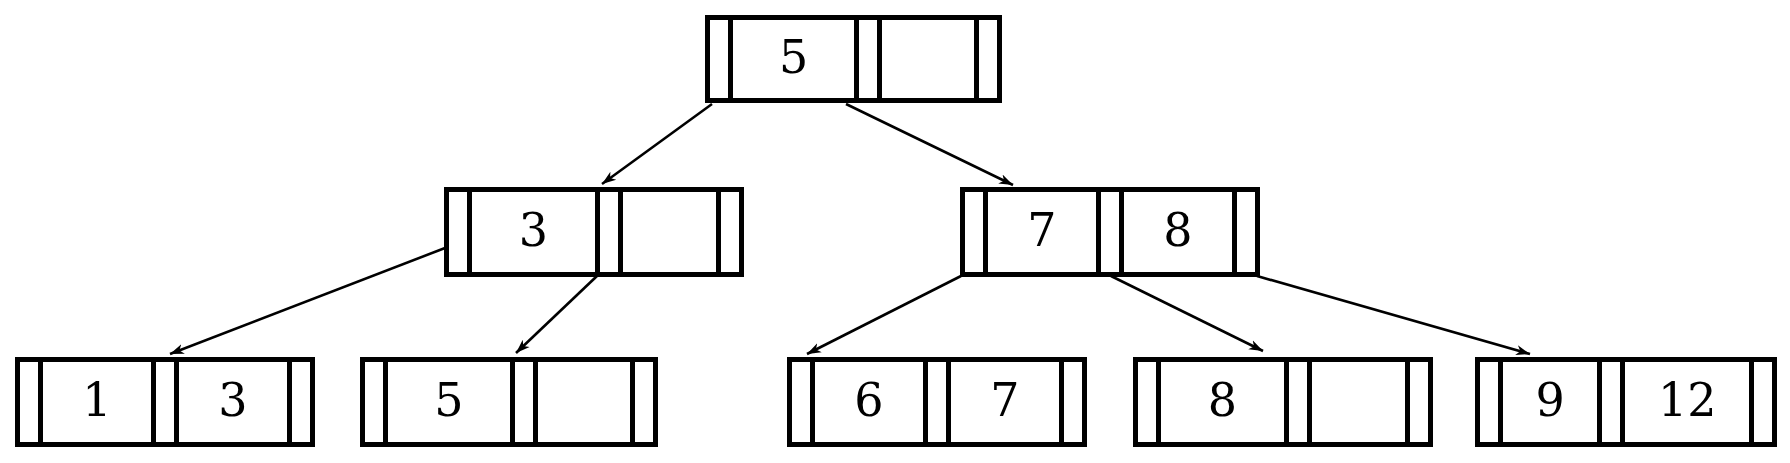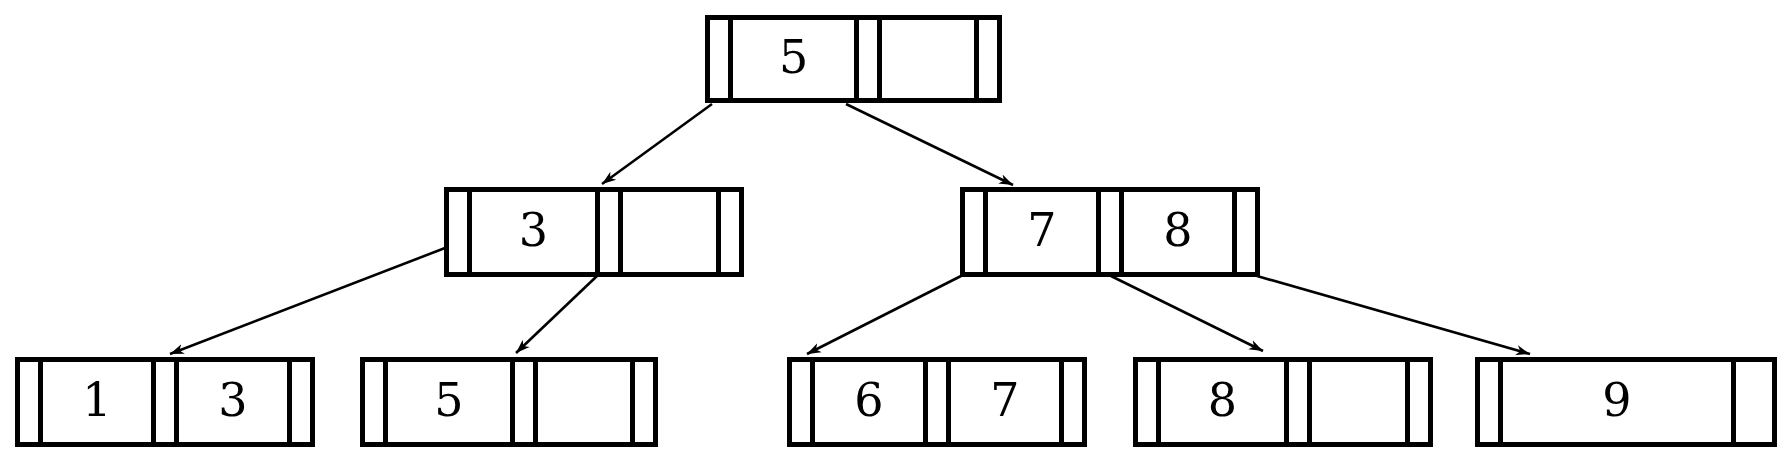--- a/index.html
+++ b/index.html
@@ -119,15 +119,16 @@
     <span class="ptr"></span>
     <span class="key">8</span>
     <span class="ptr"></span>
     <span class="key"></span>
     <span class="ptr"></span>
   </div>
     <div class="bnode" style="left: 1475px; top: 357px; width: 302px; height: 90px;">
     <span class="ptr"></span>
     <span class="key">9</span>
     <span class="ptr"></span>
+    <span class="key">12</span>
     <span class="ptr"></span>
   </div>
   </div>
 
 </body></html>

